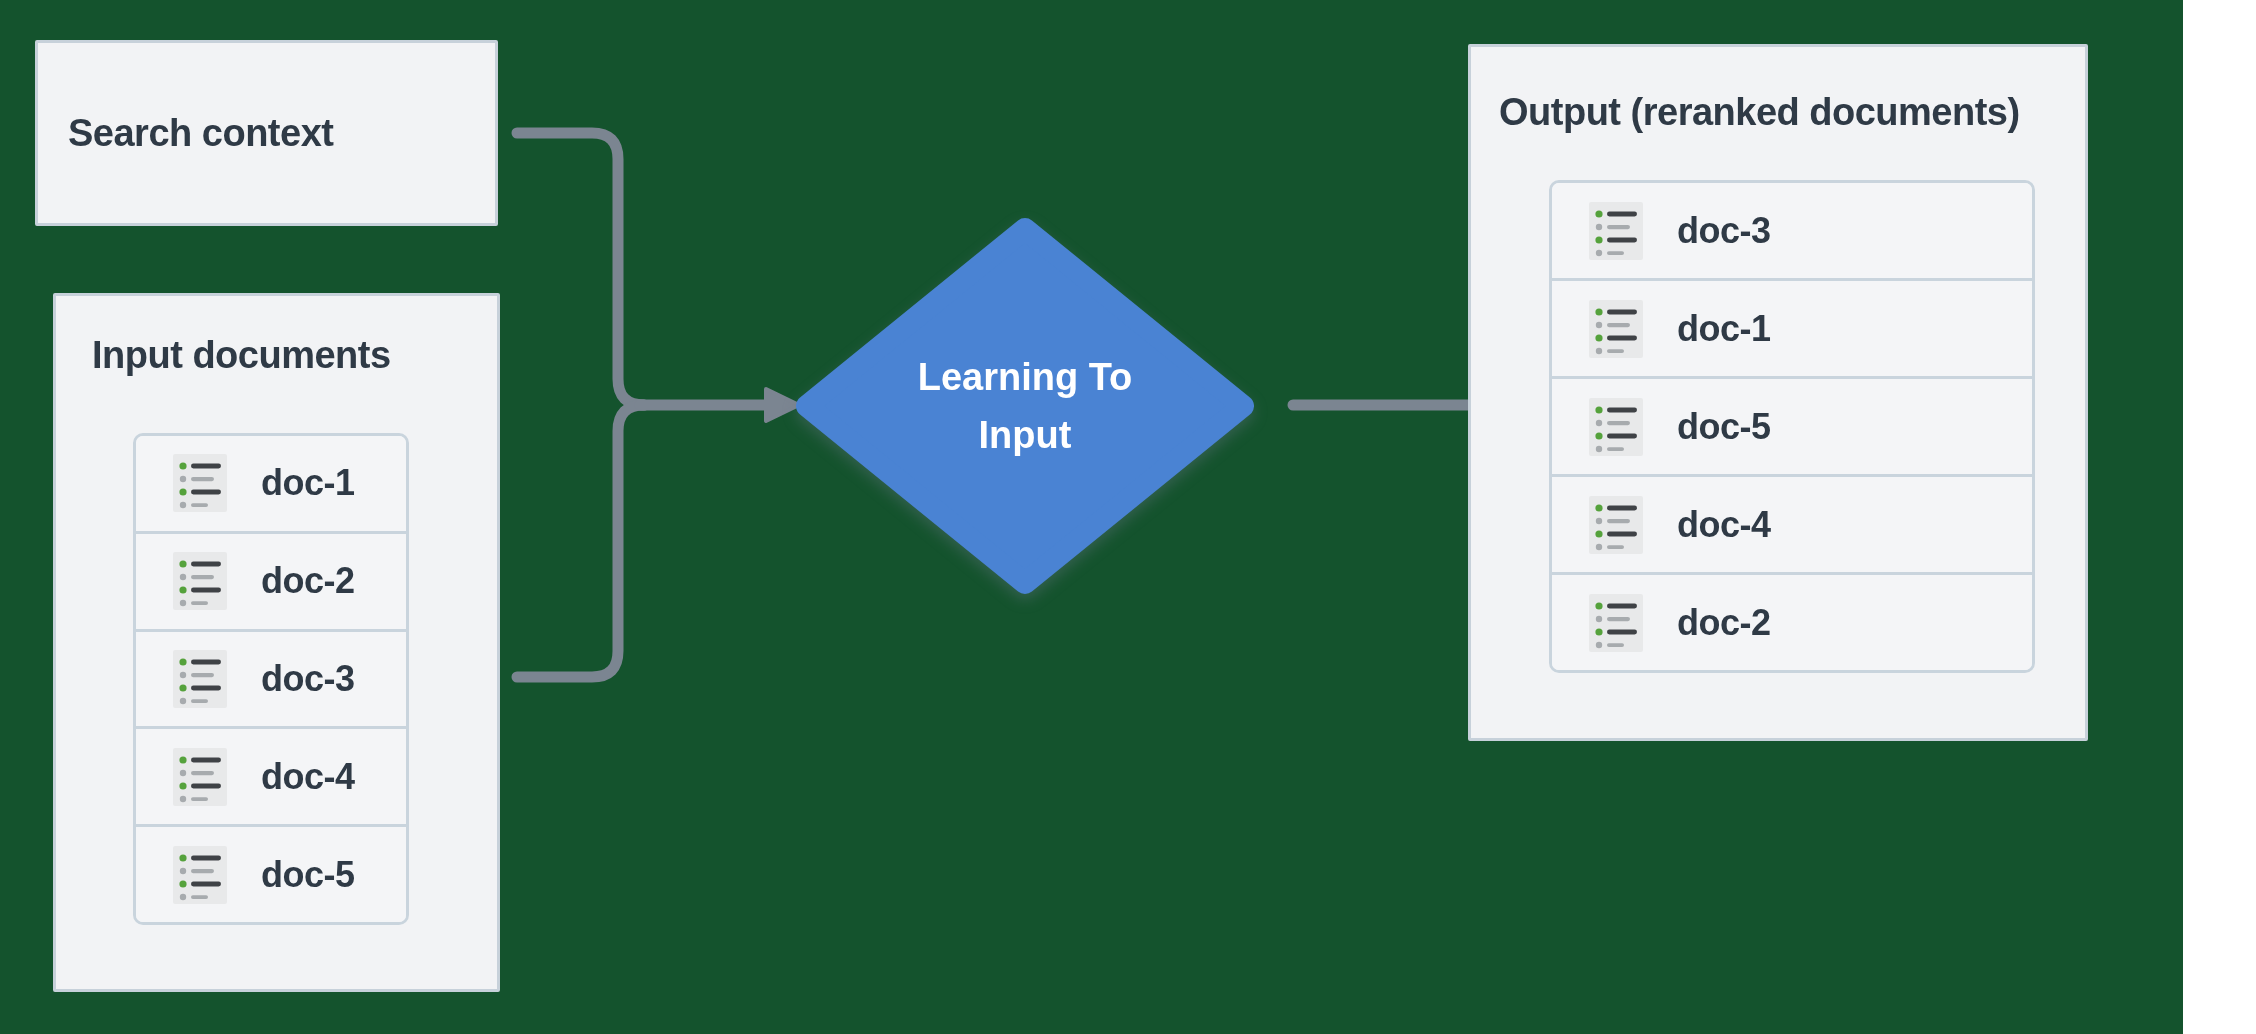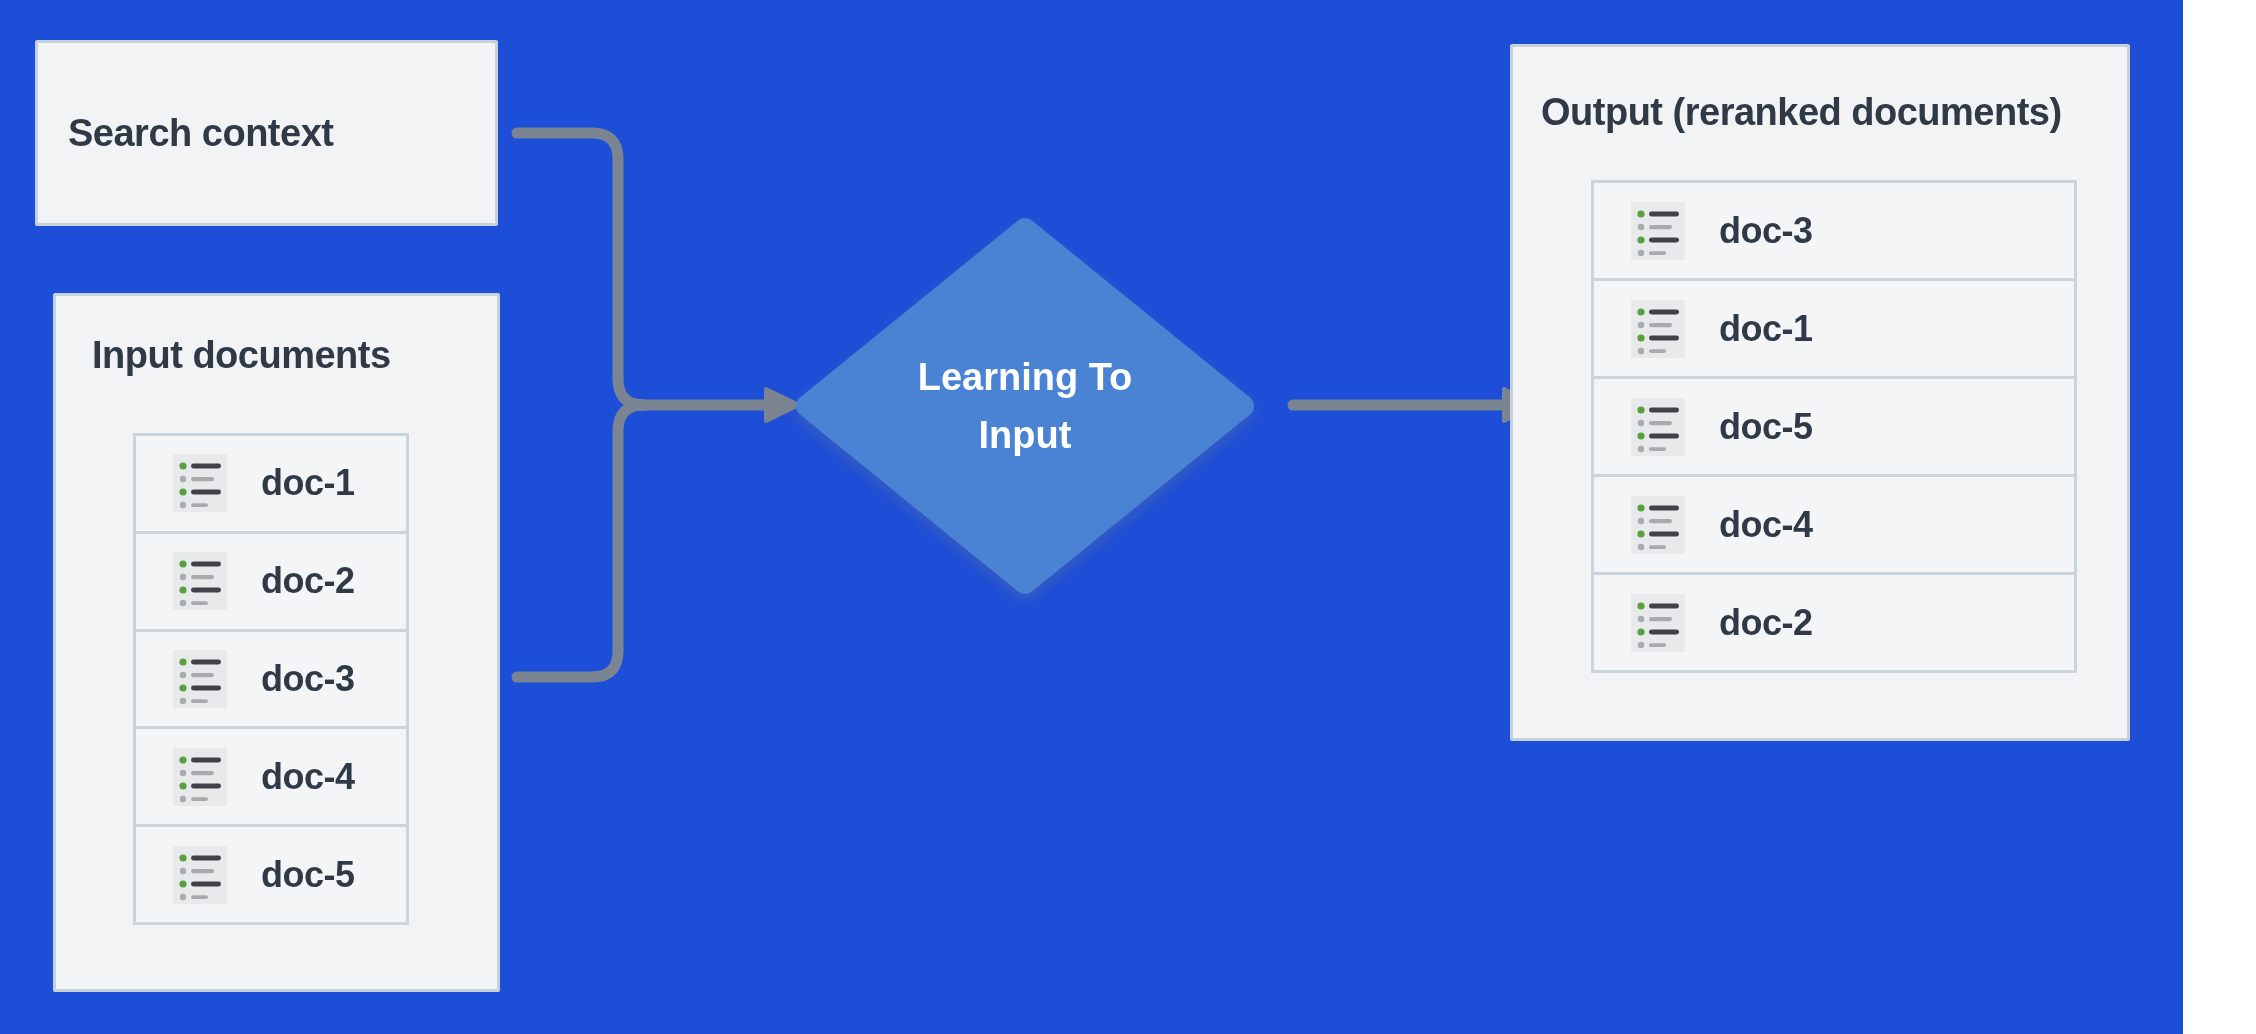--- a/index.html
+++ b/index.html
@@ -1,19 +1,19 @@
 <!DOCTYPE html>
 <html><head>
 <meta charset="utf-8">
 <style>
   html,body{margin:0;padding:0;background:#ffffff;}
   .canvas{
     position:relative;
     width:2183px;height:1034px;
-    background:#1d4ed8;
+    background:#14532d;
     font-family:"Liberation Sans","DejaVu Sans",sans-serif;
     color:var(--text-dark,#2f3a46);
     overflow:hidden;
   }
   .panel{
     position:absolute;
     background:var(--panel-bg,#f2f3f5);
     border:3px solid var(--panel-border,#c7d1da);
     box-sizing:border-box;
     border-radius:2px;
@@ -27,27 +27,27 @@
   }
   .panel-body{
     font-size:38px;
     font-weight:normal;
     color:var(--text-dark,#2f3a46);
   }
   .search-panel{left:35px;top:40px;width:463px;height:186px;
     display:flex;flex-direction:column;justify-content:center;gap:22px;padding-left:30px;}
   .input-panel{left:53px;top:293px;width:447px;height:699px;}
   .input-panel .panel-title{position:absolute;left:28px;top:38px;margin-left:8px;}
-  .output-panel{left:1510px;top:44px;width:620px;height:697px;}
+  .output-panel{left:1468px;top:44px;width:620px;height:697px;}
   .output-panel .panel-title{position:absolute;left:28px;top:44px;}
 
   .doc-list{
     position:absolute;
     border:3px solid var(--row-border,#c9d4dd);
-    border-radius:0;
+    border-radius:10px;
     box-sizing:border-box;
     display:flex;
     flex-direction:column;
     overflow:hidden;
     background:var(--row-bg,#f4f5f7);
     text-align:center;
   }
   .input-panel .doc-list{left:77px;top:137px;width:276px;height:492px;}
   .output-panel .doc-list{left:78px;top:133px;width:486px;height:493px;}
   .doc-row{

